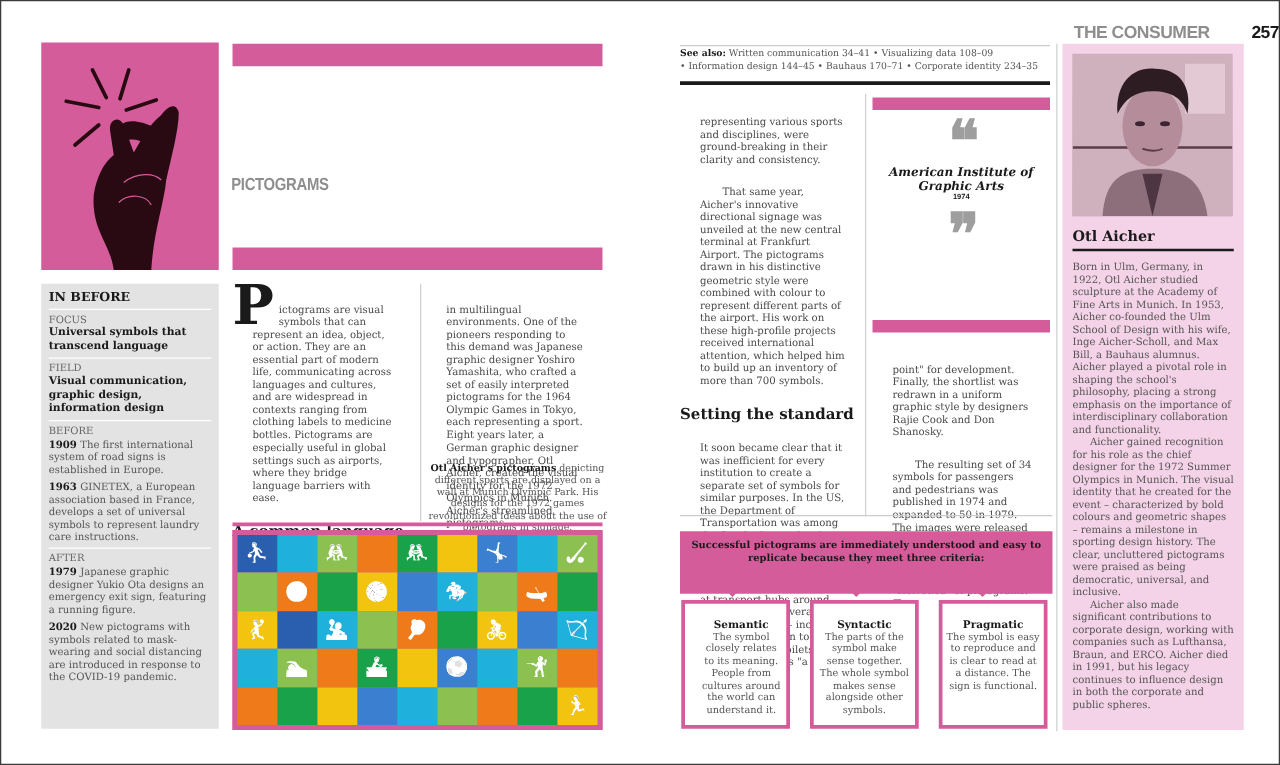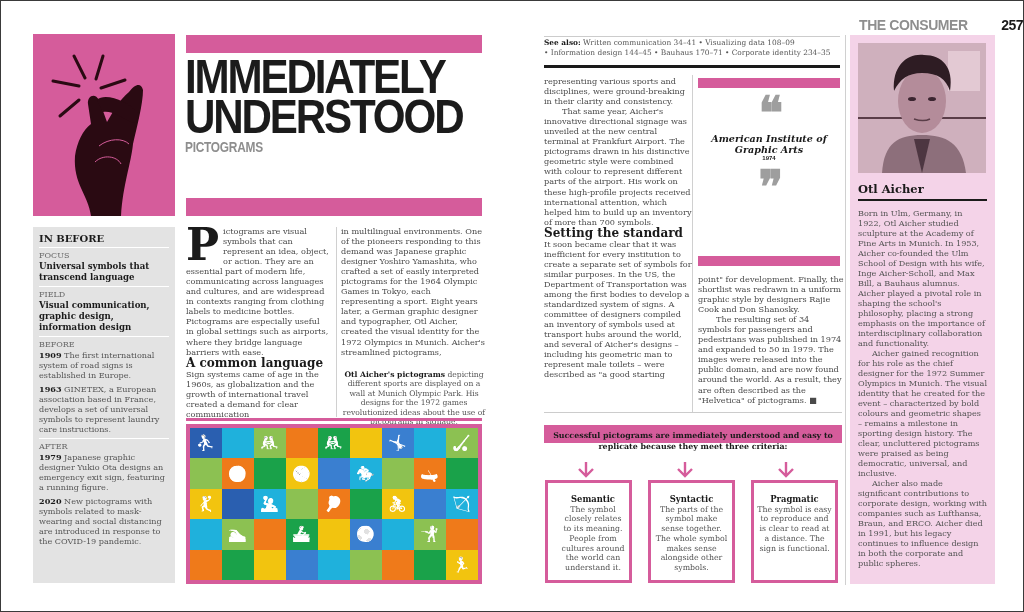--- a/index.html
+++ b/index.html
@@ -14,39 +14,39 @@
   .title { font-family: "Liberation Sans", sans-serif; font-weight: 700; color: #1b1b1b; font-size: 49px; line-height: 40px; letter-spacing: -2.5px; transform: scaleX(0.86); transform-origin: left top; }
   .subtitle { font-family: "Liberation Sans", sans-serif; font-weight: 700; color: #8e8e8e; font-size: 14px; letter-spacing: -0.3px; transform: scaleX(0.85); transform-origin: left top; }
   .ctx { left: 32px; top: 226px; width: 142px; height: 356px; background: #e3e3e3; padding: 5px 6px; font-size: 8.1px; line-height: 10px; color: #555; }
   .ctx .h { font-weight: 700; color: #1a1a1a; font-size: 10px; line-height: 13px; border-bottom: 1px solid #fff; padding-bottom: 2px; margin-bottom: 3px; }
   .ctx .lbl { color: #666; font-size: 8px; }
   .ctx .val { font-weight: 700; color: #1a1a1a; font-size: 8.6px; line-height: 11px; }
   .ctx .sep { border-bottom: 1px solid #fff; margin: 3px 0; }
   .ctx .evt { margin-bottom: 4px; }
   .ctx .evt b { color: #1a1a1a; }
   .body { font-size: 8.15px; line-height: 10.05px; color: #4a4a4a; }
-  .body p { margin: 0; }
+  .body p { margin: 16px; }
   .body .ind { text-indent: 18px; }
   .body h3 { font-size: 12px; line-height: 12px; color: #1a1a1a; font-weight: 700; margin: 0 0 0; }
   .dropcap { float: left; font-size: 44px; line-height: 34px; font-weight: 700; color: #1a1a1a; margin: 2px 4px 0 0; }
   .vrule { background: #d0d0d0; width: 1px; }
   .caption { font-size: 7.6px; line-height: 9.4px; color: #555; }
   .caption b { color: #1a1a1a; }
   .mosaic { left: 185px; top: 423px; width: 296px; height: 160px; border: 4px solid #d55c9b; display: grid; grid-template-columns: repeat(9, 1fr); grid-template-rows: repeat(5, 1fr); background: #d55c9b; }
   .tile { position: relative; overflow: hidden; }
   .tile .fig { position: absolute; left: 50%; top: 50%; transform: translate(-50%,-50%); color: #fff; font-size: 15px; line-height: 15px; font-family: "DejaVu Sans", sans-serif; }
   .seealso { left: 543px; top: 35px; width: 296px; font-size: 7.4px; line-height: 10px; color: #555; border-top: 1px solid #ccc; padding-top: 1px; }
   .seealso b { color: #1a1a1a; }
   .thickrule { background: #1a1a1a; height: 3px; }
   .quote { left: 697px; top: 73px; width: 142px; height: 180px; }
   .quote .qm { font-family: "DejaVu Serif", serif; font-weight: 700; color: #9e9e9e; font-size: 46px; line-height: 40px; text-align: center; letter-spacing: -4px; }
   .quote .qt { font-size: 8.9px; line-height: 11.3px; color: #555; text-align: center; }
   .quote .qa { font-size: 9.6px; line-height: 11px; color: #1a1a1a; font-weight: 700; font-style: italic; text-align: center; }
   .quote .qy { font-family: "Liberation Sans", sans-serif; font-size: 6px; font-weight: 700; color: #1a1a1a; text-align: center; }
-  .callout { left: 543px; top: 424px; width: 298px; height: 18px; background: #d55c9b; color: #1a1a1a; font-weight: 700; font-size: 7.9px; line-height: 11px; text-align: center; padding-top: 5px; }
+  .callout { left: 543px; top: 424px; width: 298px; height: 50px; background: #d55c9b; color: #1a1a1a; font-weight: 700; font-size: 7.9px; line-height: 11px; text-align: center; padding-top: 5px; }
   .arrow { width: 18px; height: 16px; }
   .crit { width: 87px; height: 103px; border: 3px solid #d55c9b; padding: 11px 3px 3px; text-align: center; font-size: 7.8px; line-height: 9.8px; color: #555; background: #fff; }
   .crit .ct { font-weight: 700; color: #1a1a1a; font-size: 8.4px; line-height: 10.5px; }
   .bio { left: 849px; top: 34px; width: 145px; height: 549px; background: #f4d3e8; padding: 8px 8px; }
   .bio .photo { width: 128px; height: 130px; background: linear-gradient(180deg,#c9a6b4 0%, #b5939f 100%); position: relative; overflow: hidden; }
   .bio .name { font-size: 11.5px; font-weight: 700; color: #1a1a1a; margin-top: 9px; padding-bottom: 3px; border-bottom: 2px solid #1a1a1a; }
   .bio .txt { font-size: 8.1px; line-height: 10px; color: #555; margin-top: 7px; }
   .bio .txt p { margin: 0; }
   .bio .txt .ind { text-indent: 14px; }
   .chapter { font-family: "Liberation Sans", sans-serif; font-weight: 700; font-size: 14px; color: #8e8e8e; letter-spacing: -0.4px; }
@@ -68,24 +68,20 @@
         <line x1="27" y1="82" x2="46" y2="66"></line>
       </g>
       <path d="M58 182 C55 160 40 150 42 122 C44 108 50 96 58 90 L55 70 C54 62 62 58 66 66 L74 88 C80 78 86 66 96 58 C102 50 108 48 110 56 C110 70 104 92 100 110 C98 130 90 150 88 182 Z" fill="#2a0a12"></path>
       <path d="M64 66 C72 58 96 68 104 78 C108 84 104 90 98 88 C90 84 78 76 70 78 Z" fill="#2a0a12"></path>
       <path d="M66 112 C76 104 90 104 96 110" stroke="#d55c9b" stroke-width="1" fill="none"></path>
       <path d="M62 128 C70 120 84 122 88 130" stroke="#d55c9b" stroke-width="1" fill="none"></path>
     </svg>
   </div>
 
   <div class="abs pink bar" style="left:185px;top:34px;width:296px;"></div>
-  <div class="abs" style="left:184px;top:55px;">
-    <div class="title">IMMEDIATELY</div>
-    <div class="title">UNDERSTOOD</div>
-  </div>
   <div class="abs subtitle" style="left:184px;top:138px;">PICTOGRAMS</div>
   <div class="abs pink bar" style="left:185px;top:197px;width:296px;"></div>
 
   <div class="abs ctx">
     <div class="h">IN BEFORE</div>
     <div class="lbl">FOCUS</div>
     <div class="val">Universal symbols that transcend language</div>
     <div class="sep"></div>
     <div class="lbl">FIELD</div>
     <div class="val">Visual communication, graphic design, information design</div>

